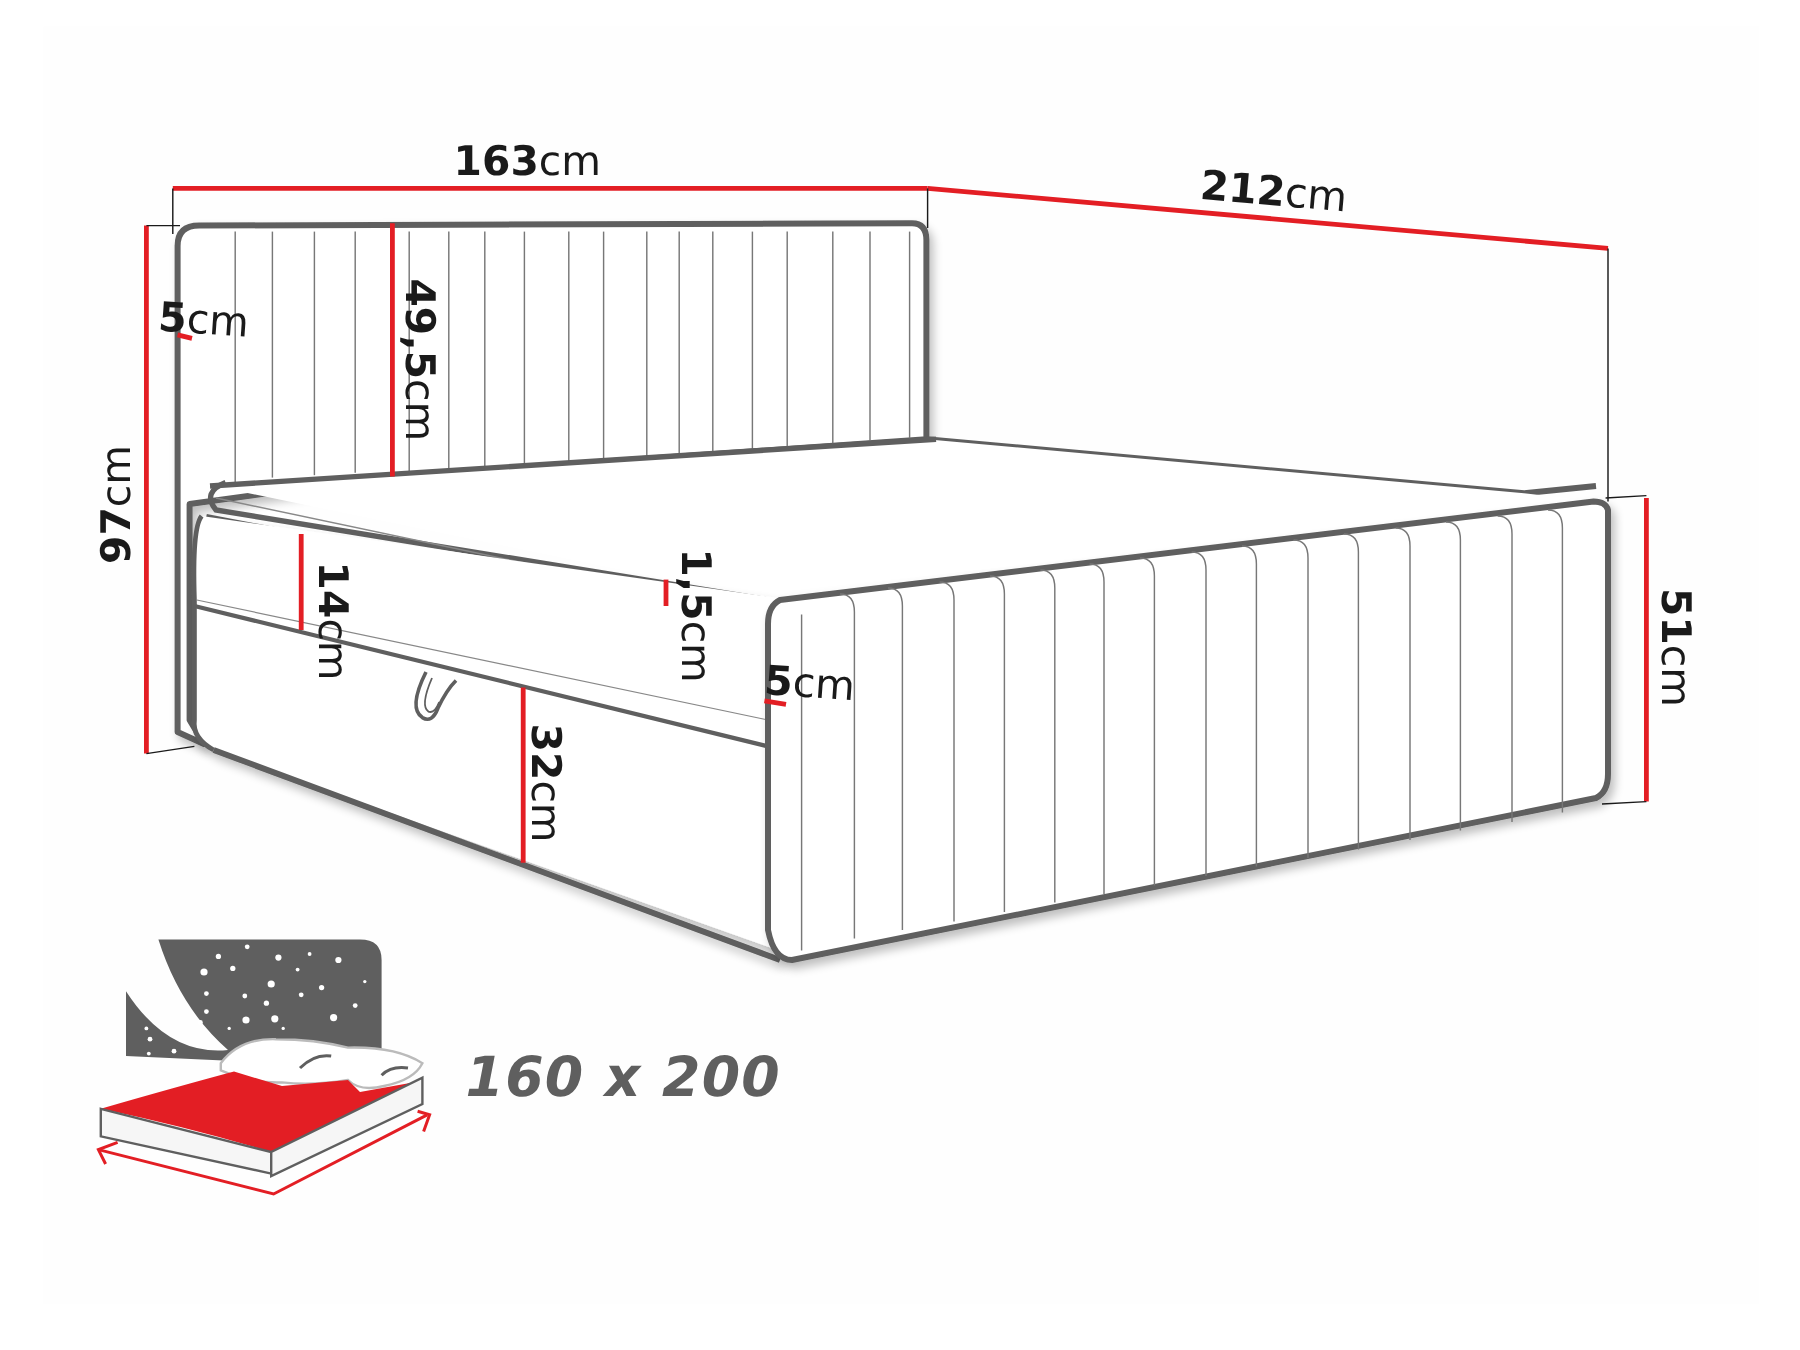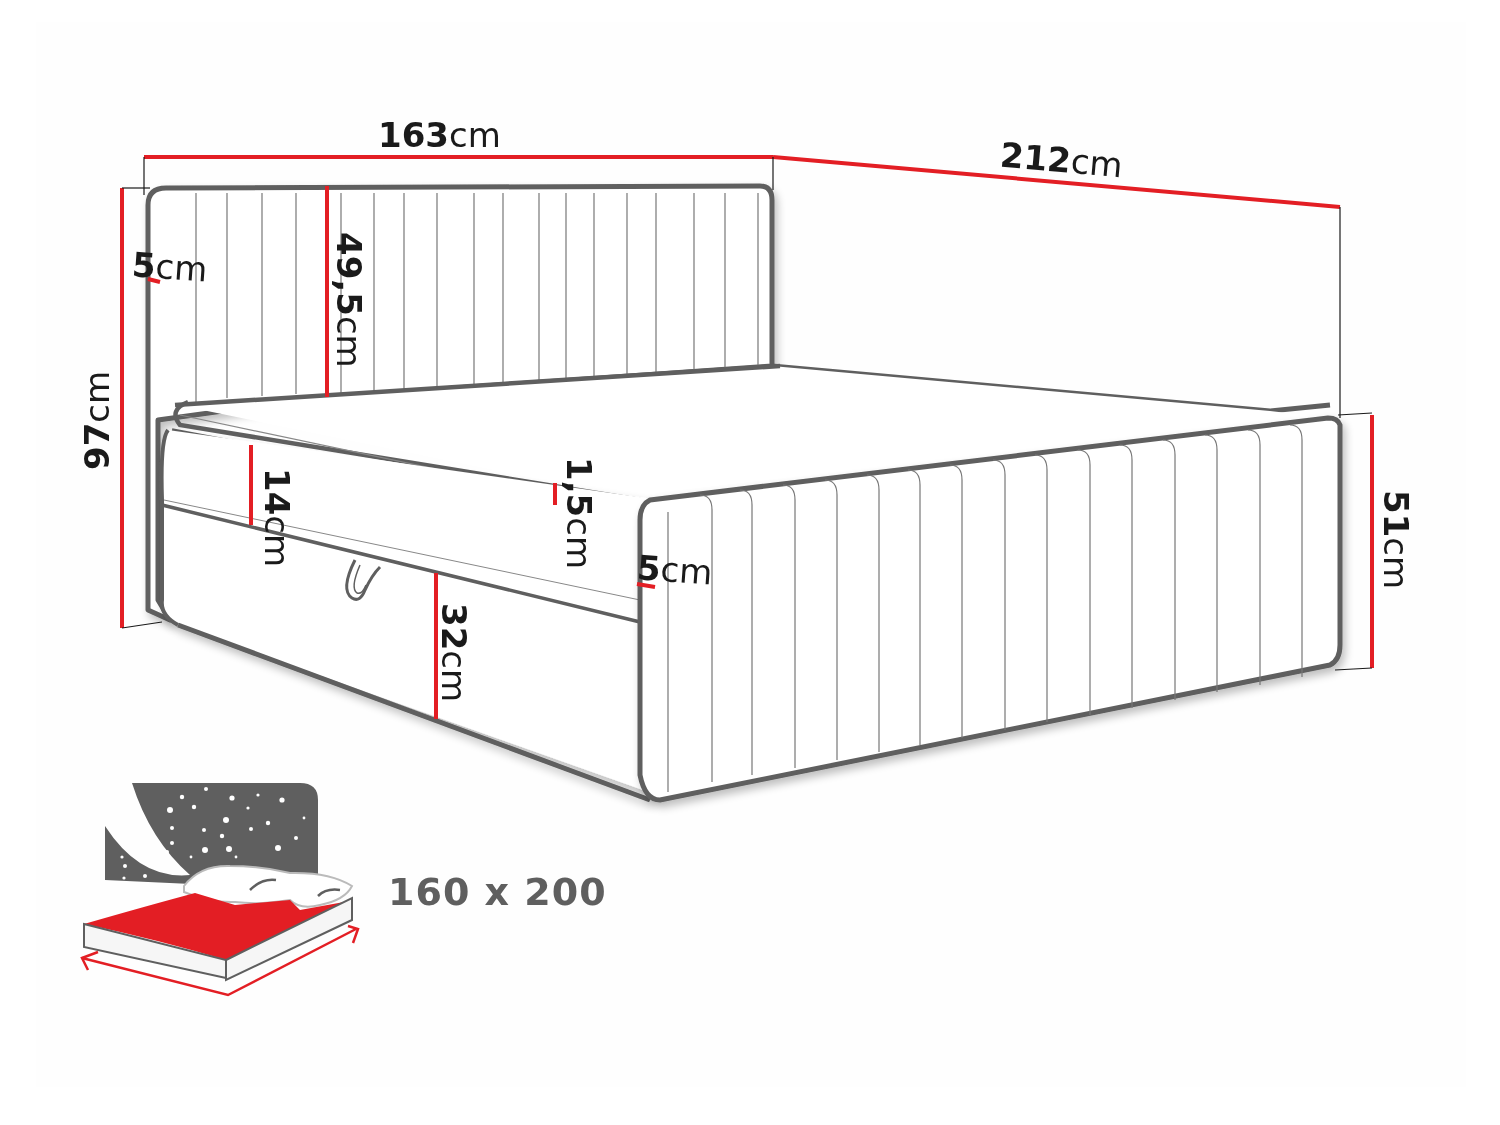--- a/index.html
+++ b/index.html
@@ -5,21 +5,21 @@
   html, body { margin: 0; padding: 0; background: #ffffff; }
   body { width: 1500px; height: 1125px; position: relative; overflow: hidden; font-family: "DejaVu Sans", sans-serif; }
   .canvas { position: absolute; left: 0; top: 0; width: 1328px; height: 1125px; }
   .panel { position: absolute; left: 36px; top: 22px; width: 1430px; height: 1065px; background: #fefefe; }
   svg { position: absolute; left: 0; top: 0; }
   .lbl { position: absolute; color: #1a1a1a; font-size: 34px; white-space: nowrap; line-height: 1; }
   .lbl b { font-weight: bold; }
   .lbl .u { font-weight: normal; }
   .rot { transform-origin: 0 0; transform: rotate(90deg); }
   .rot-ccw { transform-origin: 0 0; transform: rotate(-90deg); }
-  .size-text { position: absolute; left: 388px; top: 870px; font-size: 38px; font-weight: bold; color: #5f5f5f; letter-spacing: 1px; }
+  .size-text { position: absolute; left: 388px; top: 870px; font-size: 46px; font-weight: bold; color: #5f5f5f; letter-spacing: 1px; font-style: italic; }
 </style>
 </head>
 <body>
 
 <div class="canvas">
   <div class="panel"></div>
 
   <svg width="1500" height="1125" viewBox="0 0 1500 1125">
     <defs>
       <filter id="sh" x="-10%" y="-10%" width="130%" height="130%">

